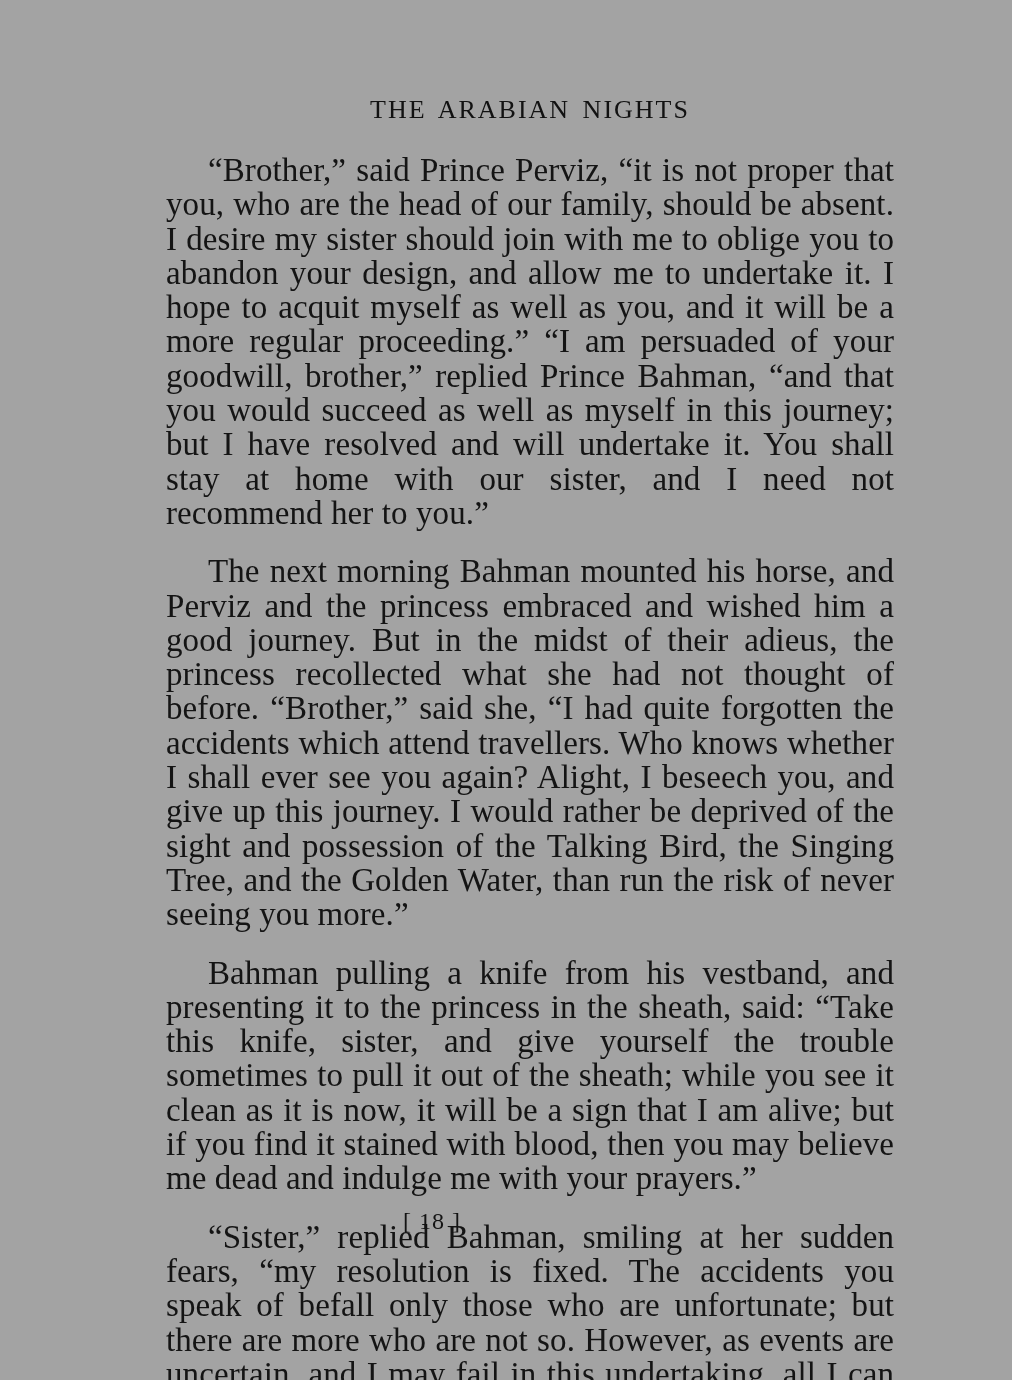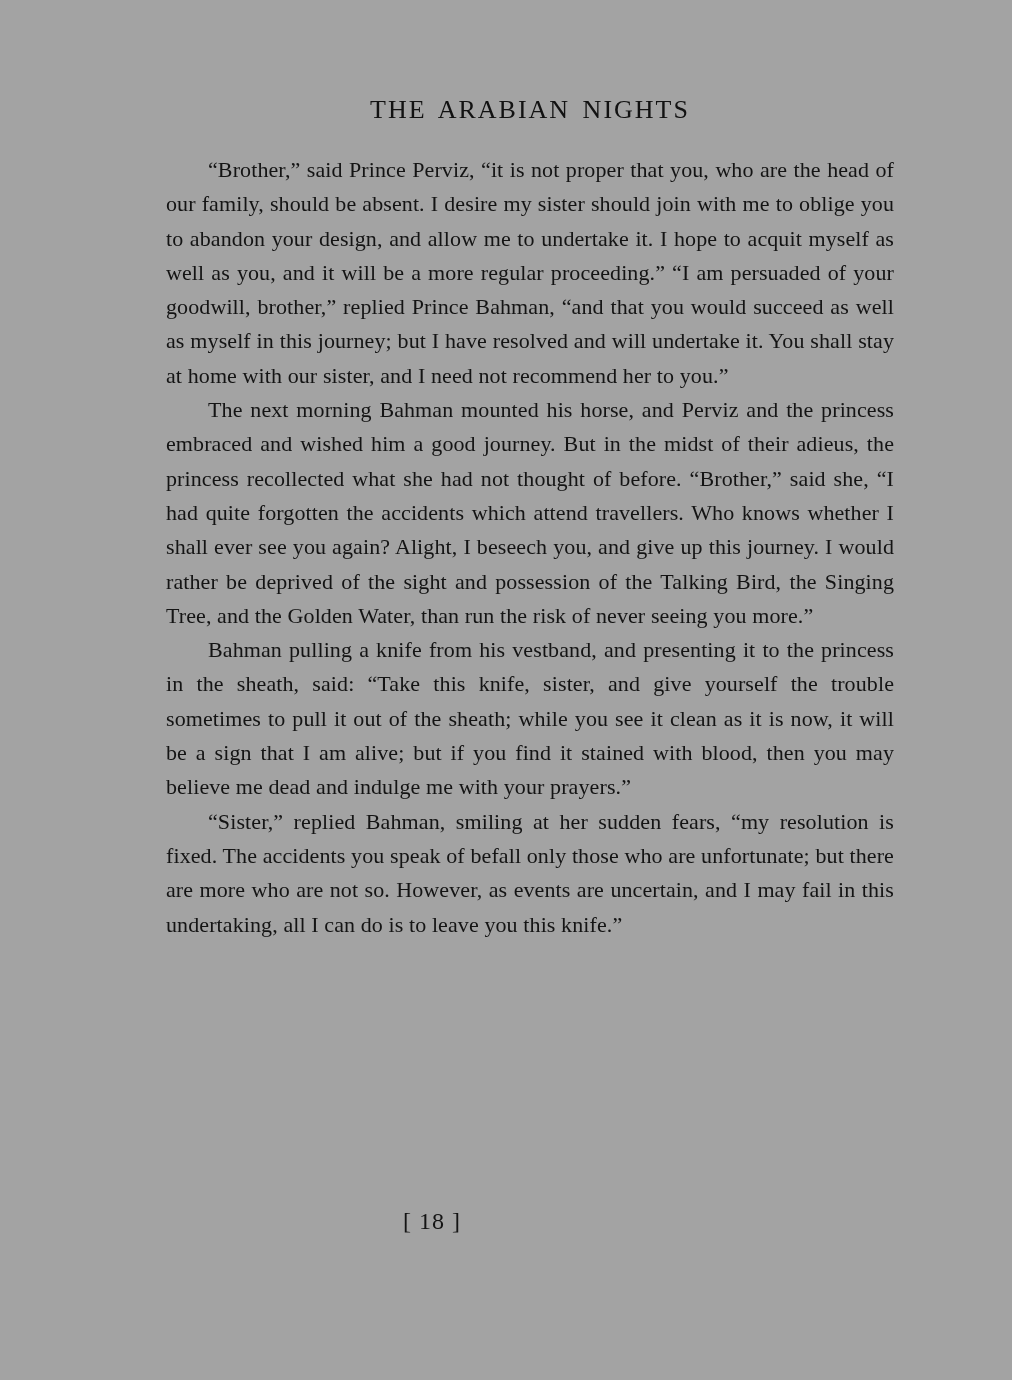--- a/index.html
+++ b/index.html
@@ -34,27 +34,28 @@
     letter-spacing: 2.0px;
     word-spacing: 4px;
     margin-bottom: 28px;
     color: #121212;
     font-weight: 400;
   }
   .body-text p {
     margin: 0;
     text-indent: 42px;
     text-align: justify;
-    font-size: 22px;
+    font-size: 33px;
     line-height: 34.3px;
     color: #141414;
     letter-spacing: 0.1px;
   }
   .body-text p.cont {
     text-indent: 42px;
+    margin-top: 24px;
   }
   .folio {
     position: absolute;
     left: 0;
     width: 864px;
     top: 1208px;
     text-align: center;
     font-size: 24px;
     letter-spacing: 1px;
     color: #141414;

